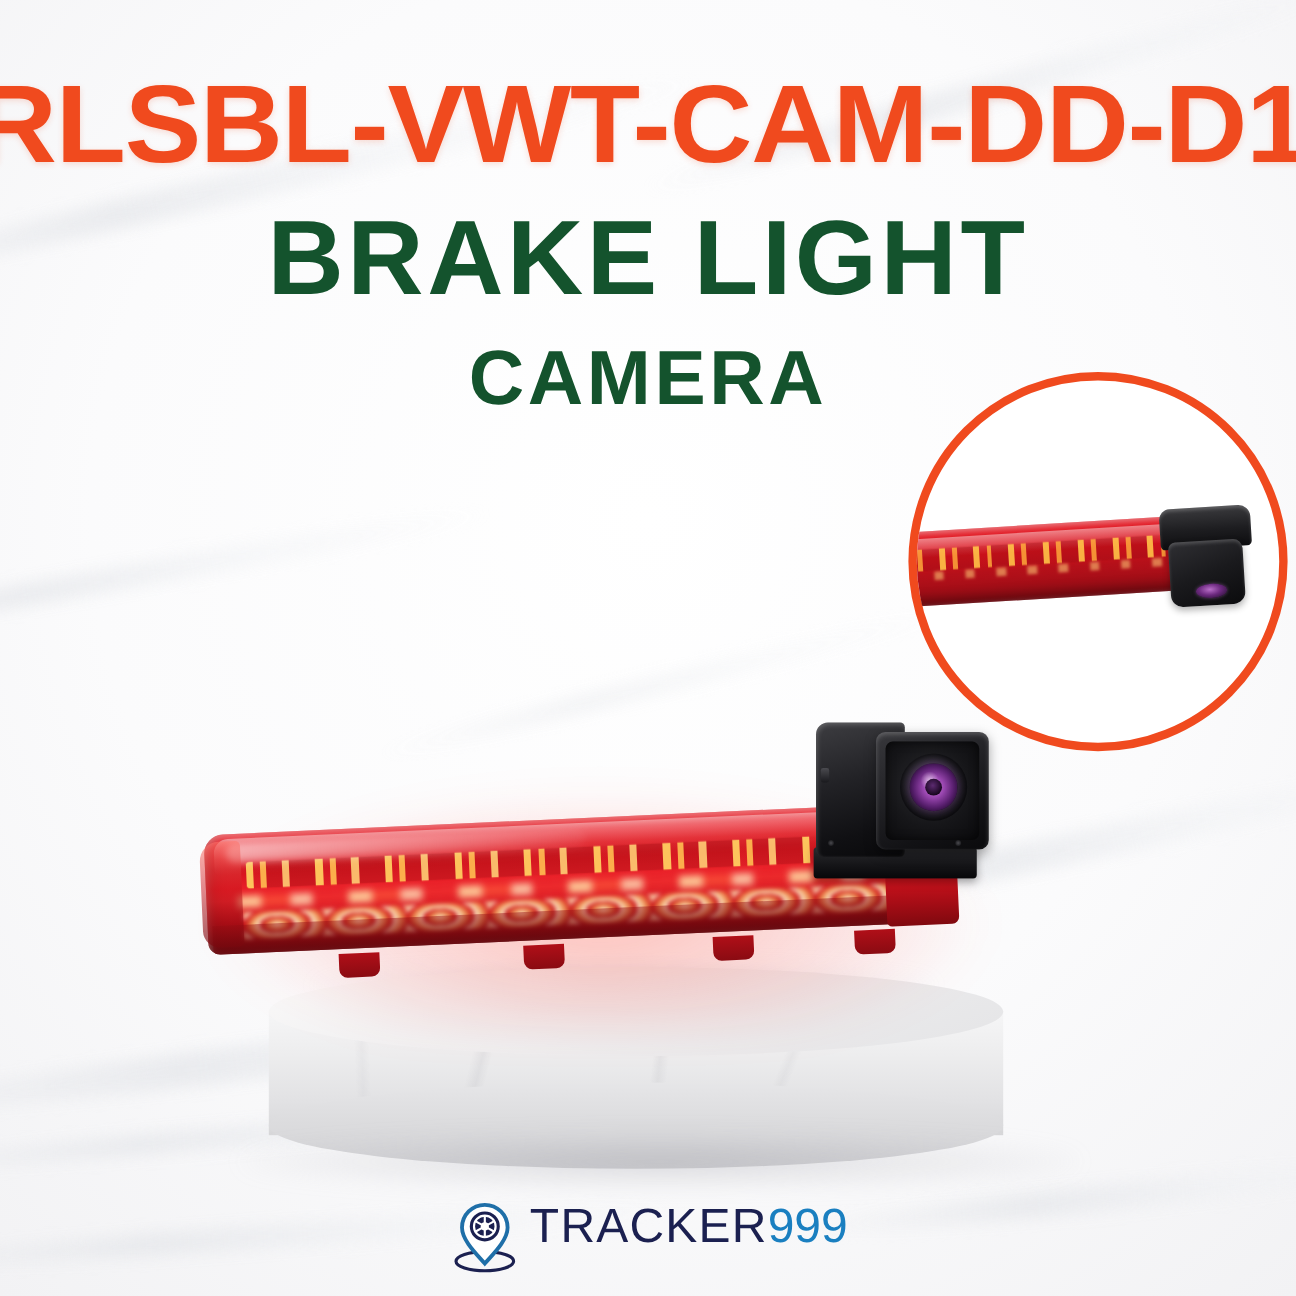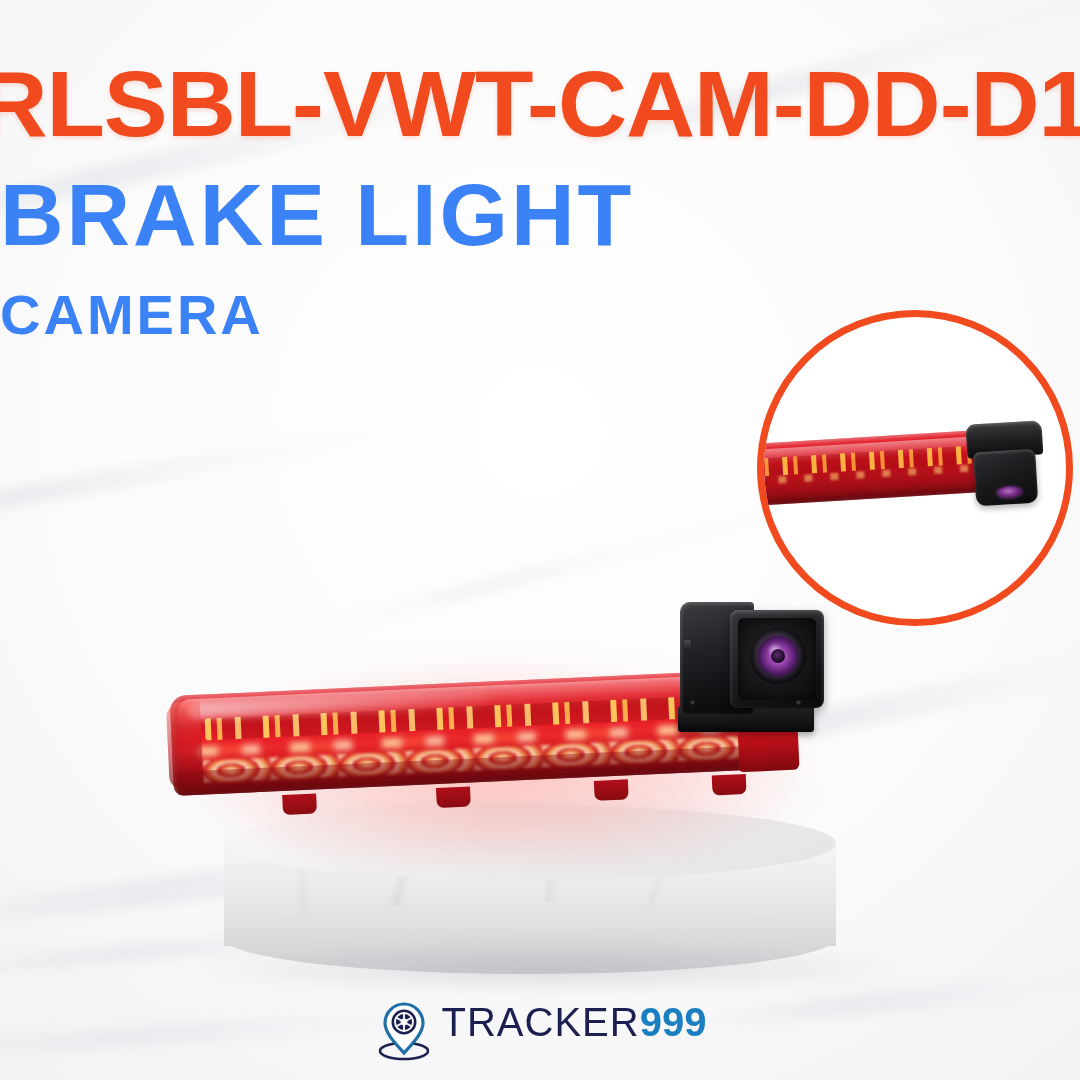--- a/index.html
+++ b/index.html
@@ -35,27 +35,28 @@
     font-family:"Liberation Sans Narrow","Liberation Sans",sans-serif;
     font-weight:bold;font-size:92px;line-height:92px;
     letter-spacing:-1px;
     color:#F04A1E;
     white-space:nowrap;
     transform:scaleX(1.04);
     text-shadow:0 2px 5px rgba(240,74,30,.18);
   }
   .subtitle{
     position:absolute;left:0;right:0;top:168px;
+    text-align:center;
     font-family:"Liberation Sans Narrow","Liberation Sans",sans-serif;
     font-weight:bold;
-    color:#3b82f6;
+    color:#14532d;
     letter-spacing:3px;
   }
   .sub-l1{font-size:88px;line-height:94px;}
-  .sub-l2{font-size:56px;line-height:94px;margin-top:6px;}
+  .sub-l2{font-size:64px;line-height:94px;margin-top:6px;}
 
   
   .inset{
     position:absolute;left:757px;top:310px;width:316px;height:316px;
     border-radius:50%;
     border:7px solid #F04A1E;
     background:#ffffff;
     box-sizing:border-box;
     overflow:hidden;
   }
@@ -258,21 +259,21 @@
   .cam-sidenub{position:absolute;left:14px;top:44px;width:7px;height:12px;border-radius:2px;
     background:linear-gradient(180deg,#4a4a4f,#1a1a1e);}
 
   
   .logo{position:absolute;left:0;right:0;top:1000px;display:flex;justify-content:center;}
   .logo-inner{display:flex;align-items:flex-start;gap:8px;}
   .logo-mark{width:60px;height:62px;flex:0 0 auto;}
   .logo-text{display:flex;flex-direction:column;align-items:flex-start;padding-top:2px;}
   .logo-line1{display:flex;align-items:baseline;line-height:1;}
   .lt-tracker{font-size:40px;letter-spacing:1px;color:#1b2050;font-weight:400;}
-  .lt-999{font-size:40px;letter-spacing:0px;color:#1a7fc0;font-weight:bold;}
+  .lt-999{font-size:40px;letter-spacing:0px;color:#1a7fc0;font-weight:normal;}
   .logo-line2{font-size:16px;letter-spacing:4.6px;color:#3a3f66;margin-top:5px;padding-left:3px;font-weight:400;}
 </style>
 </head>
 <body>
 
 <div id="stage">
 
   <div class="bg-base"></div>
   <div class="bg-streaks">
     <div class="streak s1"></div>

